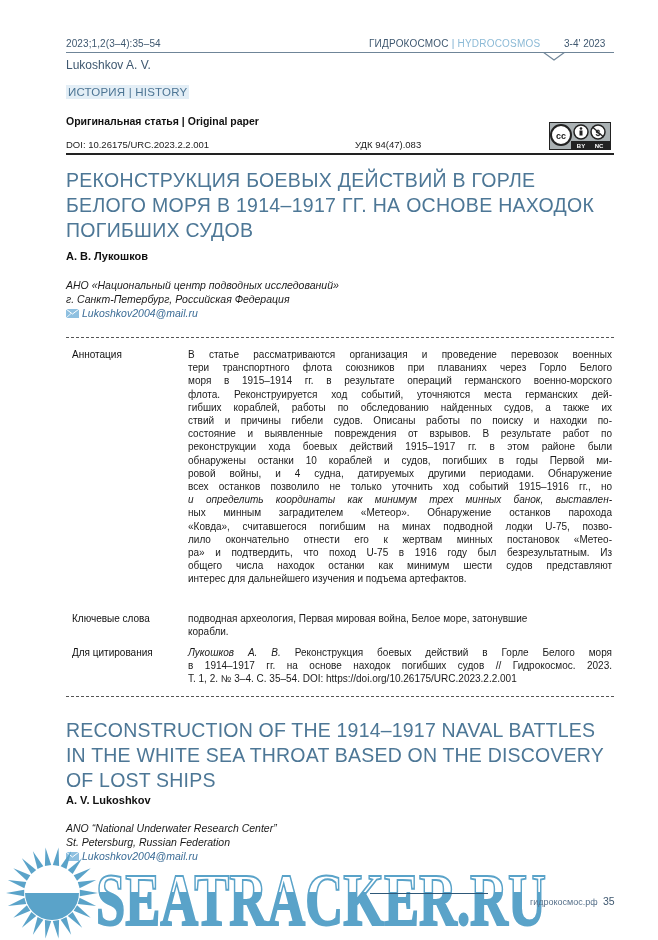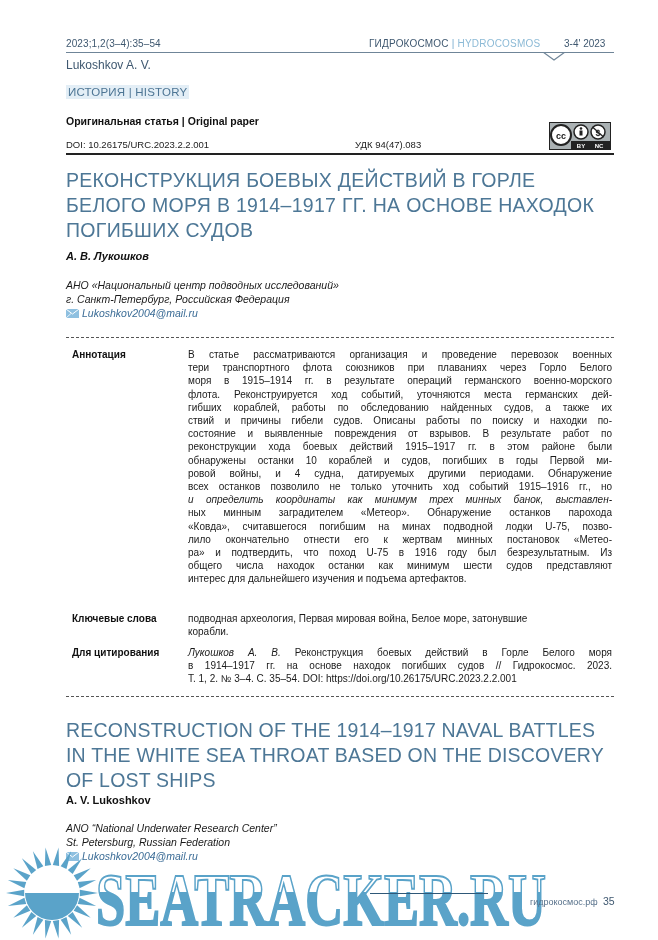--- a/index.html
+++ b/index.html
@@ -20,26 +20,26 @@
     padding: 1px 2px; letter-spacing: 0.2px;
   }
   .paper-type { left: 66px; top: 115px; font-size: 10.5px; font-weight: bold; color: #111; }
   .doi { left: 66px; top: 139px; font-size: 9.5px; color: #222; }
   .udk { left: 355px; top: 139px; font-size: 9.5px; color: #222; }
   .doi-line { left: 66px; top: 153px; width: 548px; height: 1.5px; background: #222; }
   .title-ru {
     left: 66px; top: 168px; width: 540px; font-size: 19.5px; line-height: 25px; color: #4d7796;
     letter-spacing: 0.3px; font-weight: normal;
   }
-  .author-ru { left: 66px; top: 250px; font-size: 11px; font-weight: bold; color: #111; font-style: italic; }
+  .author-ru { left: 66px; top: 250px; font-size: 11px; font-weight: bold; color: #111; }
   .affil { font-style: italic; font-size: 10.5px; line-height: 14px; color: #1a1a1a; }
   .affil .mail { color: #3b6c96; }
   .mail-icon { display: inline-block; width: 13px; height: 9px; vertical-align: -1px; margin-right: 3px; }
   .dash-line { left: 66px; width: 548px; height: 0; border-top: 1px dashed #555; }
-  .meta-label { left: 72px; font-size: 10px; font-weight: bold; color: #111; }
+  .meta-label { left: 72px; font-size: 10px; font-weight: normal; color: #111; }
   .meta-body { left: 188px; width: 424px; font-size: 10px; line-height: 13.2px; color: #1a1a1a; text-align: justify; }
   .title-en {
     left: 66px; top: 718px; width: 540px; font-size: 19.5px; line-height: 25px; color: #4d7796;
     letter-spacing: 0.2px;
   }
   .author-en { left: 66px; top: 794px; font-size: 11px; font-weight: bold; color: #111; }
   .footer-line { left: 370px; top: 893px; width: 118px; height: 1px; background: #2e5878; }
   .footer-site { left: 530px; top: 897px; font-size: 9px; color: #56708a; }
   .footer-page { left: 603px; top: 895px; font-size: 10.5px; color: #3f5870; }
   .wm { left: 0; top: 845px; width: 658px; height: 95px; pointer-events: none; }

